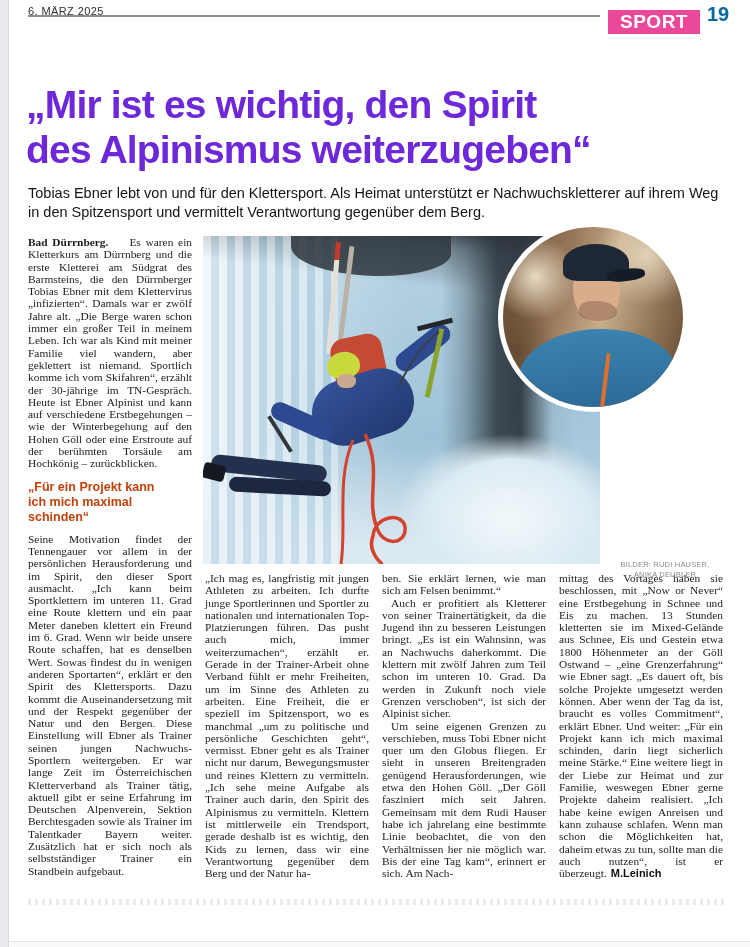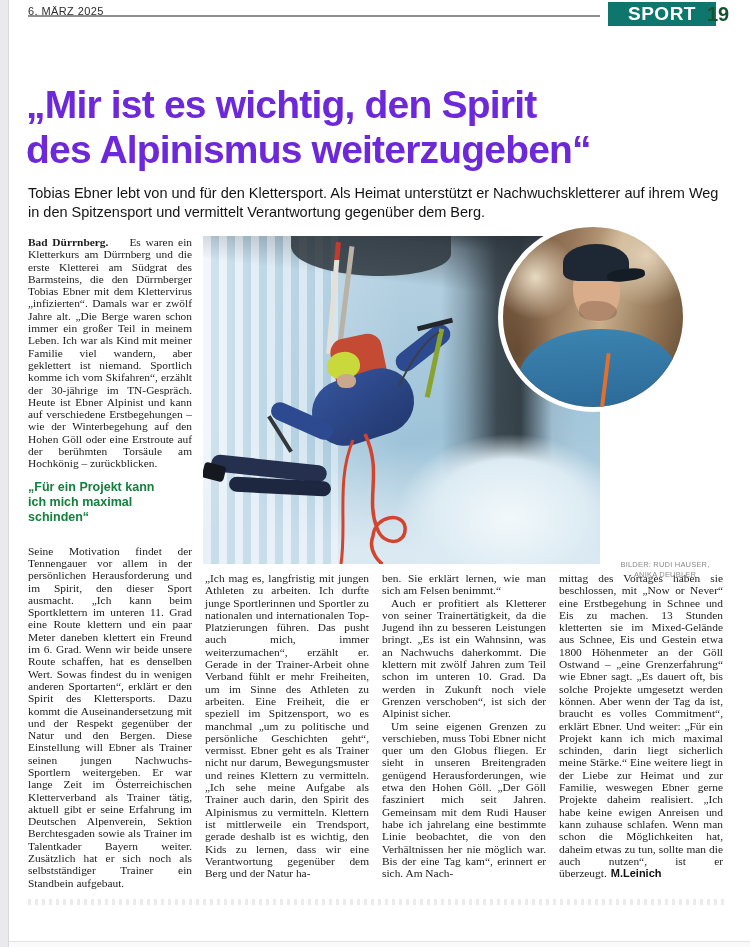--- a/index.html
+++ b/index.html
@@ -7,42 +7,42 @@
   .viewer-edge-left { position:absolute; left:0; top:0; width:9px; height:947px;
     background:#eaeaee; border-right:1px solid #d9d9dd; }
   .viewer-edge-bottom { position:absolute; left:9px; right:0; bottom:0; height:6px;
     background:#fafafb; border-top:1px solid #e3e3e7; }
   .page { position:absolute; left:10px; top:0; width:740px; height:941px; background:#fff; }
   
 
   .masthead-date { position:absolute; left:18px; top:4px;
     font:400 11px/14px "Liberation Sans", sans-serif; letter-spacing:.4px; color:#2e2e2e; }
   .masthead-rule { position:absolute; left:18px; top:15px; width:572px; height:1.5px; background:#8f8f8f; }
-  .section-badge { position:absolute; left:598px; top:2px; width:108px; height:24px;
-    background:#0f766e; color:#fff; text-align:center;
+  .section-badge { position:absolute; left:598px; top:10px; width:92px; height:24px;
+    background:#ec4899; color:#fff; text-align:center;
     font:700 19px/24px "Liberation Sans", sans-serif; letter-spacing:.5px; }
   .page-number { position:absolute; left:697px; top:2px;
-    font:700 20px/24px "Liberation Sans", sans-serif; color:#14532d; }
+    font:700 20px/24px "Liberation Sans", sans-serif; color:#0369a1; }
 
   .kicker { position:absolute; left:18px; top:49px;
     font:700 17px/20px "Liberation Sans", sans-serif; color:#dd5f29; letter-spacing:.6px; }
   .headline { position:absolute; left:16px; top:82px; width:700px;
     font:700 39px/45px "Liberation Sans", sans-serif; letter-spacing:-.8px;
     color:#6d28d9; white-space:pre-line; }
   .deck { position:absolute; left:18px; top:184px; width:694px;
     font:400 14.5px/19px "Liberation Sans", sans-serif; color:#141414; }
 
   .body-area { position:absolute; left:18px; top:236px; width:696px; display:flex; gap:13px; }
   .col { width:164px; }
   .col p { font:400 11.4px/12.3px "Liberation Serif", serif; color:#1b1b1b;
     text-align:justify; hyphens:auto; -webkit-hyphens:auto; }
   .col p.indent { text-indent:9px; }
   .lead-in { font:700 11.4px/12.3px "Liberation Serif", serif; padding-right:21px; }
-  .col-subhead { font:700 12.5px/15px "Liberation Sans", sans-serif; color:#15803d;
-    margin:10px 0 20px; white-space:pre-line; }
+  .col-subhead { font:700 12.5px/15px "Liberation Sans", sans-serif; color:#c2410c;
+    margin:10px 0 8px; white-space:pre-line; }
   .spacer { height:336px; }
   .byline { font:700 11px/12.3px "Liberation Sans", sans-serif; color:#111; margin-left:4px; }
 
   
   .main-photo { position:absolute; left:193px; top:236px; width:397px; height:328px; overflow:hidden;
     background:
       linear-gradient(5deg, #dbe9f2 8%, rgba(219,233,242,0) 38%),
       linear-gradient(187deg, rgba(44,52,60,.92) 3%, rgba(44,52,60,.45) 8%, rgba(44,52,60,0) 19%),
       linear-gradient(90deg, rgba(0,0,0,0) 60%, rgba(70,86,96,.35) 66%, rgba(38,46,52,.82) 74%, rgba(38,46,52,.88) 80%, rgba(150,175,190,.4) 88%, rgba(0,0,0,0) 94%),
       linear-gradient(90deg, #eaf3f8, #cfe2ee 14%, rgba(207,226,238,.3) 34%, rgba(207,226,238,0) 50%),

